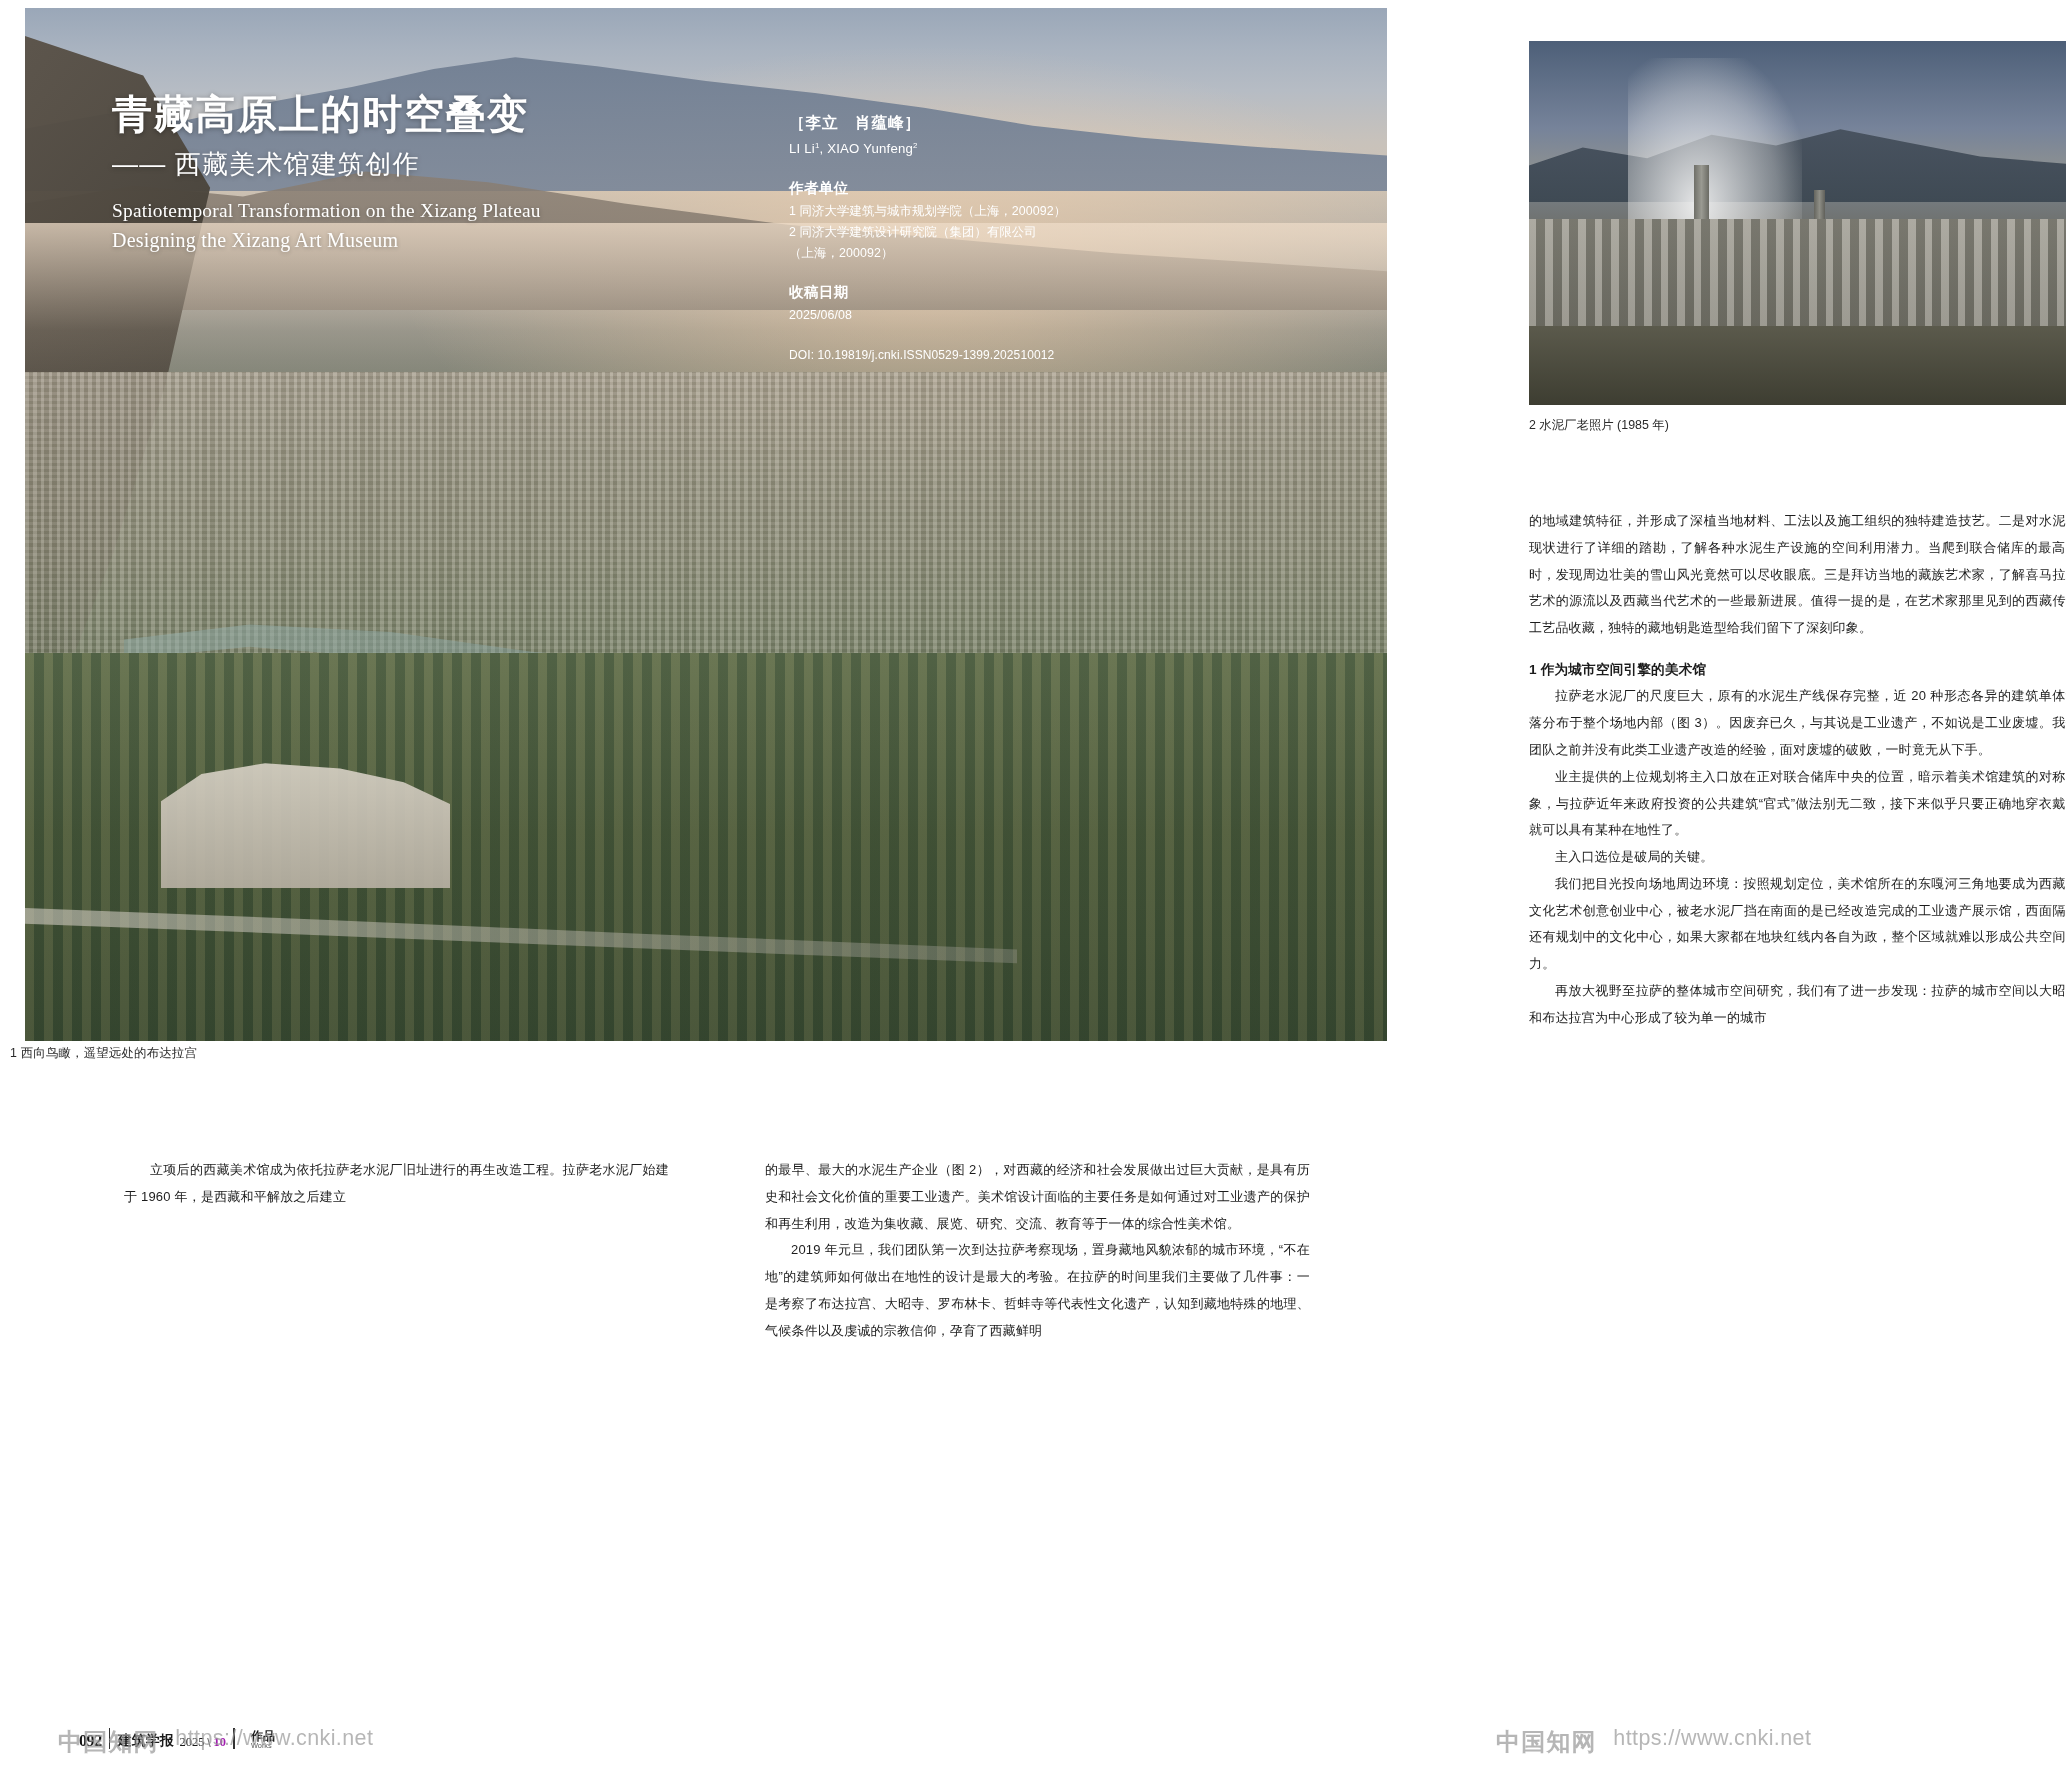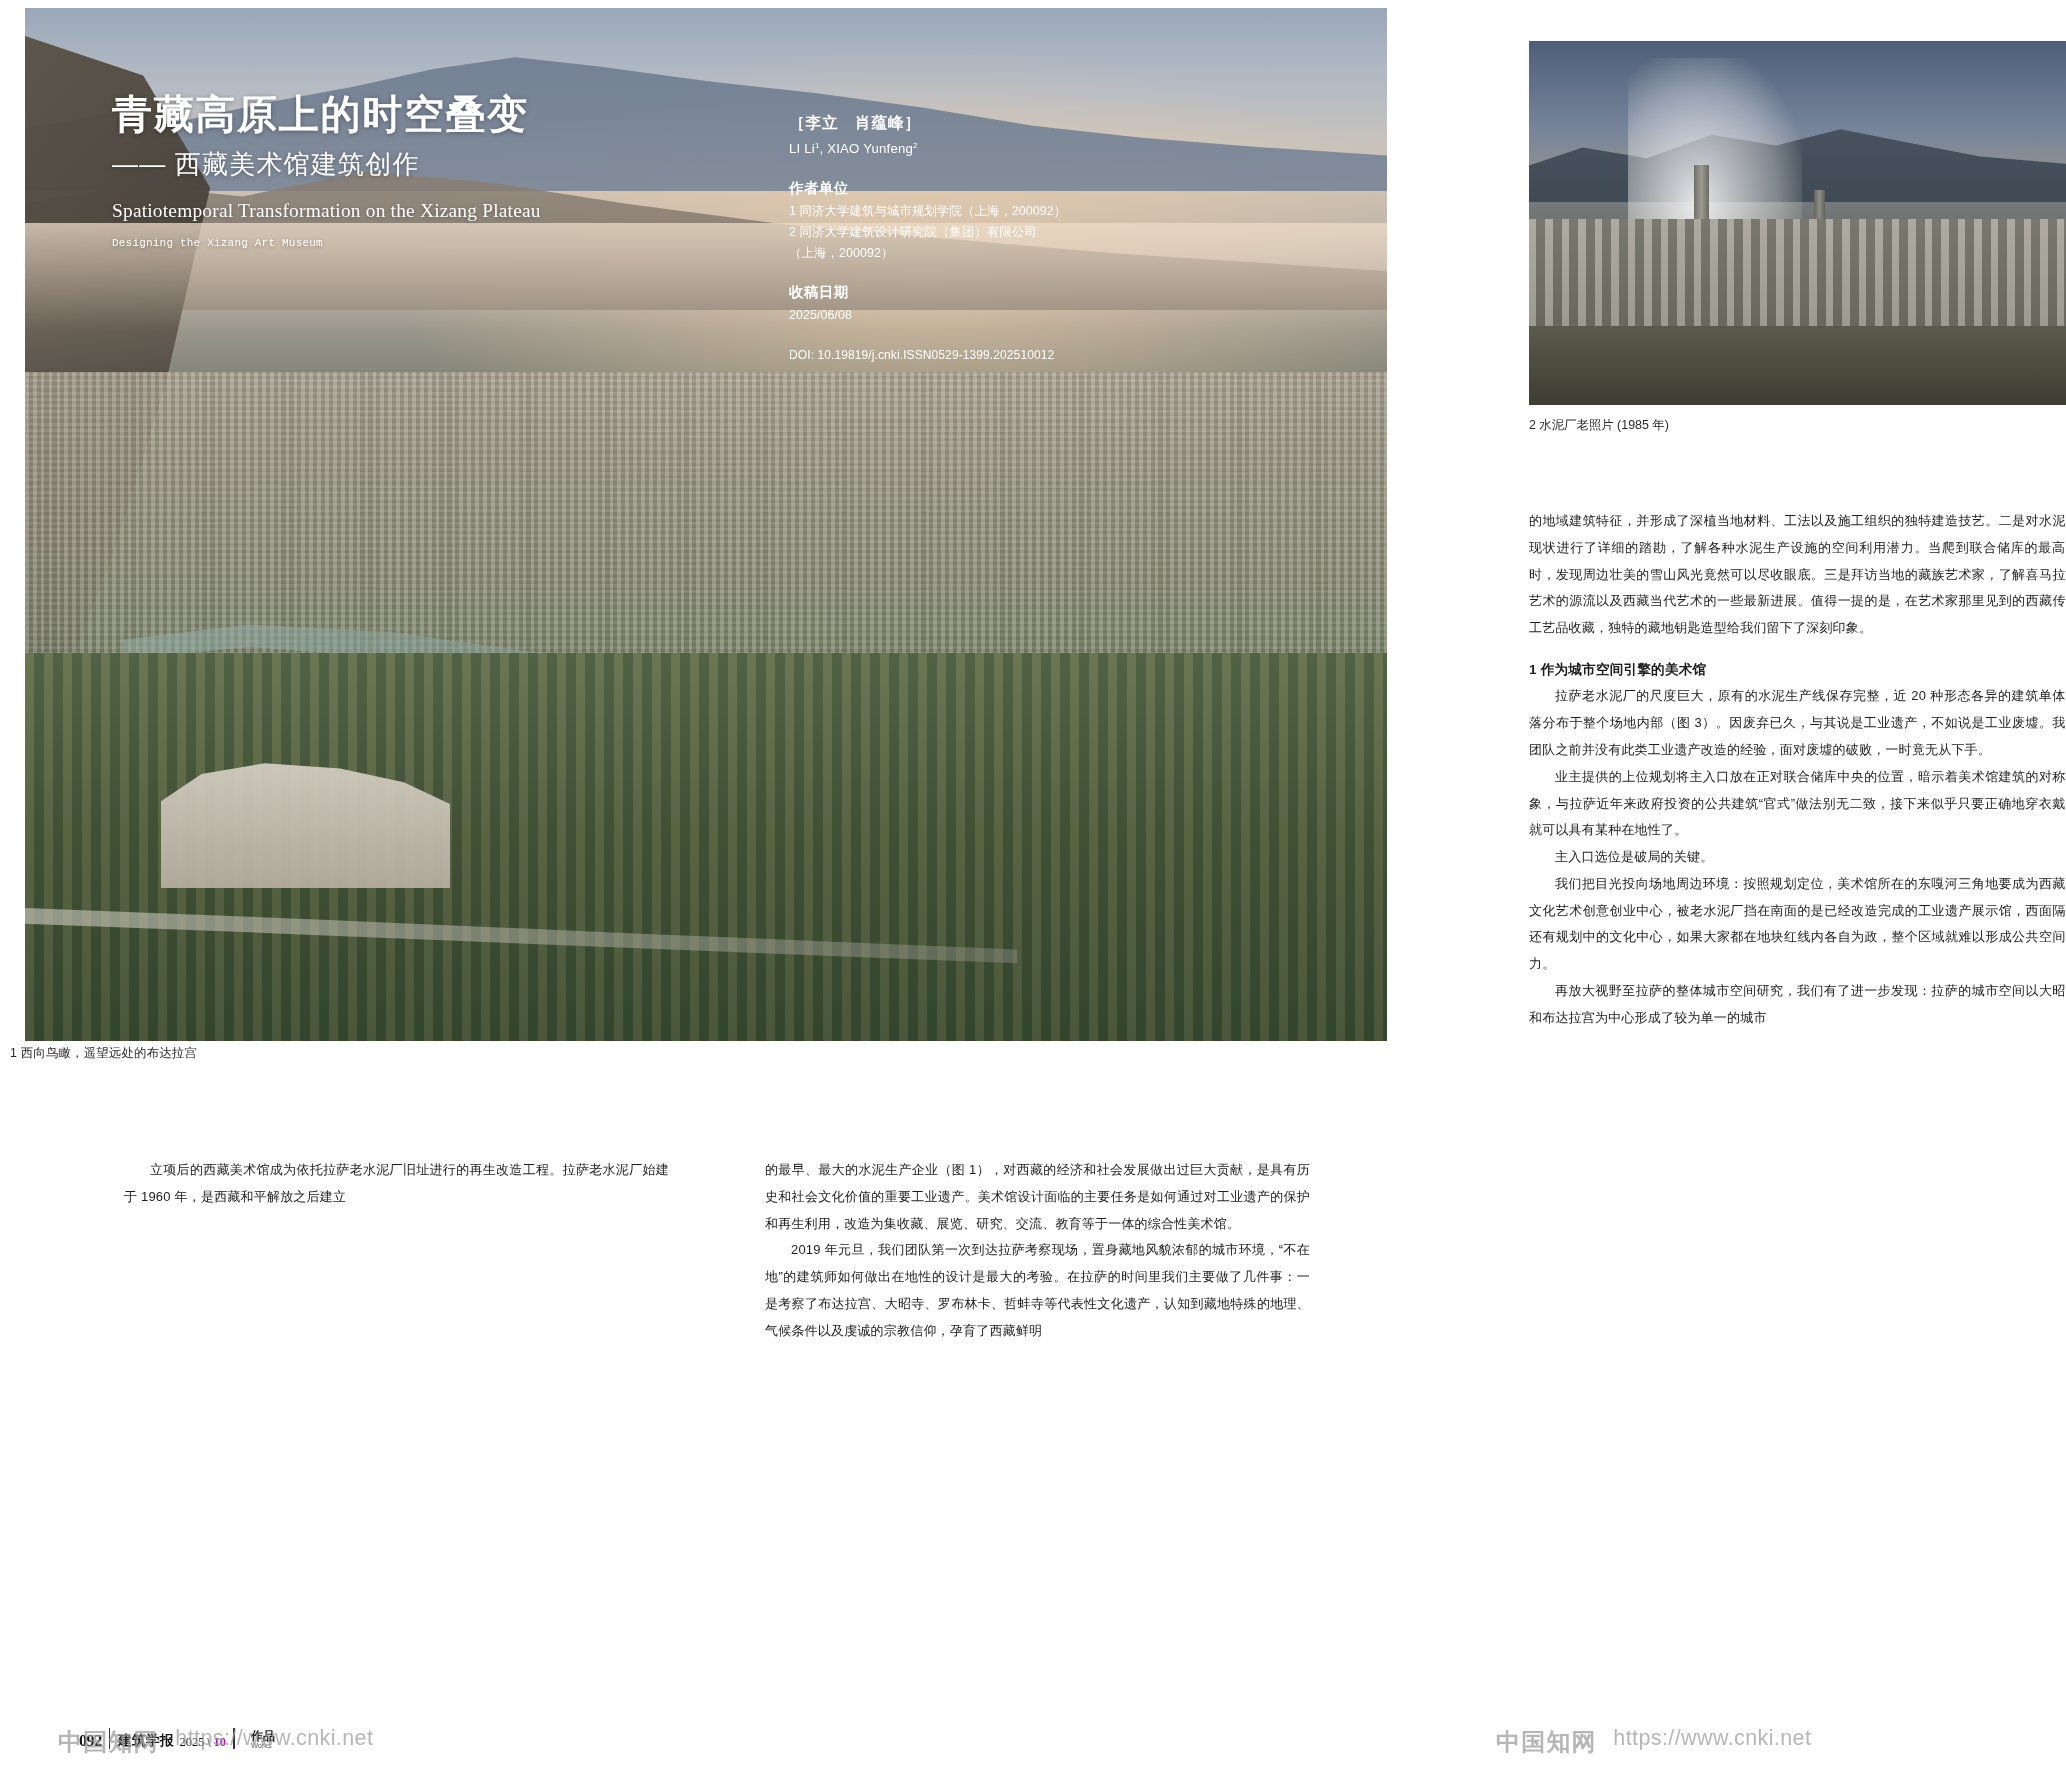--- a/index.html
+++ b/index.html
@@ -88,22 +88,22 @@
   }
 
   
   .title-block{position:absolute;left:87px;top:85px;width:678px;color:#fff;}
   .title-cn{font-size:40px;font-weight:700;letter-spacing:1.7px;line-height:1.08;
     text-shadow:0 0.8px 5.8px rgba(0,0,0,.35);}
   .title-sub{font-size:26px;font-weight:400;letter-spacing:1.2px;margin-top:10.7px;
     text-shadow:0 0.8px 5px rgba(0,0,0,.35);}
   .title-en{font-family:"Liberation Serif","DejaVu Serif",serif;font-size:19.4px;
     margin-top:18px;letter-spacing:0.2px;text-shadow:0 0.8px 4.1px rgba(0,0,0,.3);}
-  .title-en2{font-family:Liberation Mono, monospace;font-size:11px;
-    margin-top:15px;letter-spacing:0.2px;text-shadow:0 0.8px 4.1px rgba(0,0,0,.3);}
+  .title-en2{font-family:Liberation Serif, serif;font-size:20px;
+    margin-top:7px;letter-spacing:0.2px;text-shadow:0 0.8px 4.1px rgba(0,0,0,.3);}
 
   
   .meta-block{position:absolute;left:764px;top:103px;width:558px;color:#fff;line-height:1.5;}
   .meta-names{font-size:15.7px;font-weight:700;letter-spacing:0.8px;}
   .meta-names-en{font-size:13.2px;margin-top:4.1px;letter-spacing:0.2px;}
   .meta-names-en sup{font-size:7.9px;}
   .meta-h{font-size:14.5px;font-weight:700;margin-top:19px;letter-spacing:0.4px;}
   .meta-l{font-size:12.4px;margin-top:2.5px;letter-spacing:0.1px;}
   .meta-doi{font-size:12px;margin-top:21.5px;letter-spacing:0.1px;}
 
@@ -203,21 +203,21 @@
       </div>
     </div>
 
     <div class="hero-cap">1 西向鸟瞰，遥望远处的布达拉宫</div>
 
     <div class="col c1">
       <p>立项后的西藏美术馆成为依托拉萨老水泥厂旧址进行的再生改造工程。拉萨老水泥厂始建于 1960 年，是西藏和平解放之后建立</p>
     </div>
 
     <div class="col c2">
-      <p class="noind">的最早、最大的水泥生产企业（图 1），对西藏的经济和社会发展做出过巨大贡献，是具有历史和社会文化价值的重要工业遗产。美术馆设计面临的主要任务是如何通过对工业遗产的保护和再生利用，改造为集收藏、展览、研究、交流、教育等于一体的综合性美术馆。</p>
+      <p class="noind">的最早、最大的水泥生产企业（图 2），对西藏的经济和社会发展做出过巨大贡献，是具有历史和社会文化价值的重要工业遗产。美术馆设计面临的主要任务是如何通过对工业遗产的保护和再生利用，改造为集收藏、展览、研究、交流、教育等于一体的综合性美术馆。</p>
       <p>2019 年元旦，我们团队第一次到达拉萨考察现场，置身藏地风貌浓郁的城市环境，“不在地”的建筑师如何做出在地性的设计是最大的考验。在拉萨的时间里我们主要做了几件事：一是考察了布达拉宫、大昭寺、罗布林卡、哲蚌寺等代表性文化遗产，认知到藏地特殊的地理、气候条件以及虔诚的宗教信仰，孕育了西藏鲜明</p>
     </div>
 
     <div class="foot-left">
       <span class="pn">092</span>
       <span class="vr"></span>
       <span class="jn">建筑学报</span>
       <span class="yr">2025</span>
       <span class="sl">\</span>
       <span class="iss">10</span>

